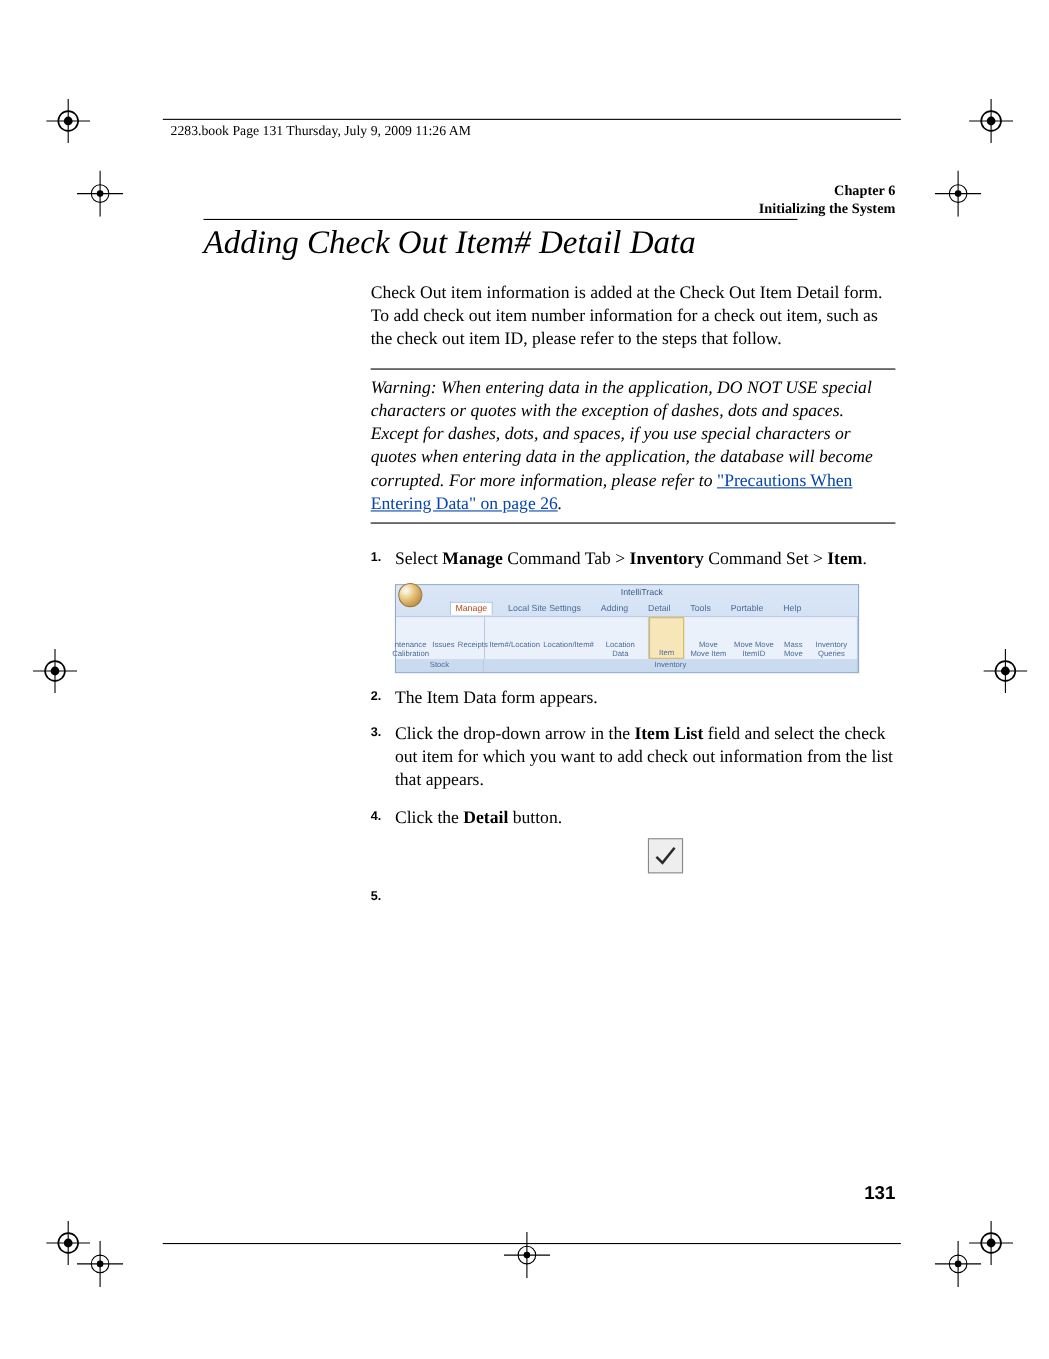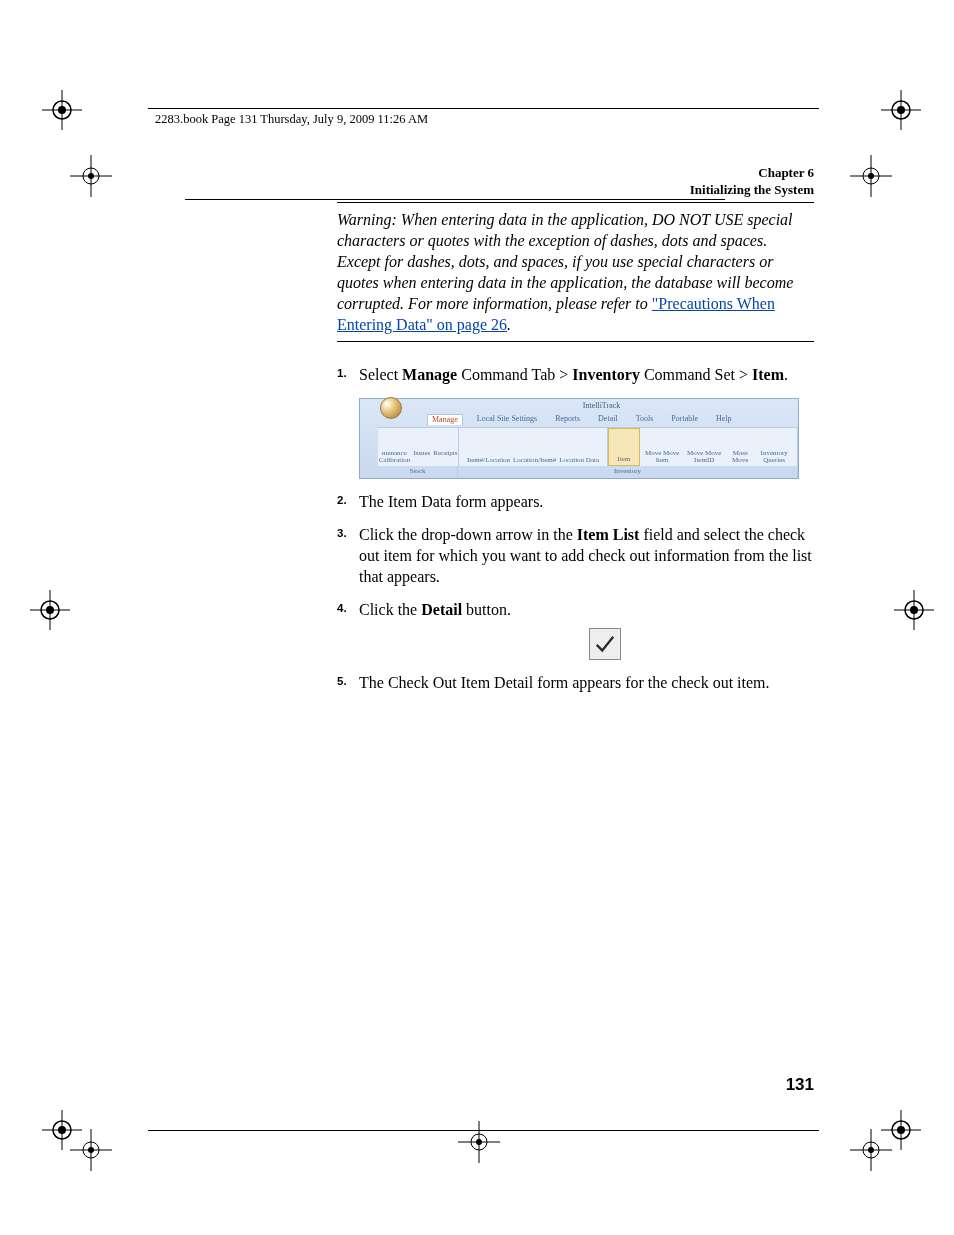--- a/index.html
+++ b/index.html
@@ -106,24 +106,23 @@
     font-size: 11.5px;
   }
   .bold { font-weight: bold; }
   .ribbon-shot {
     margin: 12px 0 12px 0;
   }
   .ribbon-shot .frame {
     width: 420px;
     border: 1px solid #8faacc;
     background: linear-gradient(#dbe7f7, #c9d9ee);
-    font-family: Liberation Serif, serif;
+    font-family: Liberation Sans, sans-serif;
     font-size: 8px;
     color: #3b5a88;
-    padding-left: 18px;
   }
   .ribbon-shot .titlebar {
     height: 14px;
     text-align: center;
     line-height: 14px;
     color: #3b5a88;
     font-size: 8px;
   }
   .ribbon-shot .tabs {
     display: flex;
@@ -325,42 +324,44 @@
 
 <div class="header-line"></div>
 <div class="header-text">2283.book  Page 131  Thursday, July 9, 2009  11:26 AM</div>
 
 <div class="content">
   <div class="chapter-label">
     <span>Chapter 6</span><br>
     <span>Initializing the System</span>
   </div>
   <div class="section-rule"></div>
+  <h1 class="section-title">Adding Check Out Item# Detail Data</h1>
 
   <div class="body-col">
+    <p class="para">Check Out item information is added at the Check Out Item Detail form. To add check out item number information for a check out item, such as the check out item ID, please refer to the steps that follow.</p>
 
     <div class="warning-block">
       <span>Warning:   When entering data in the application, DO NOT USE special characters or quotes with the exception of dashes, dots and spaces. Except for dashes, dots, and spaces, if you use special characters or quotes when entering data in the application, the database will become corrupted. For more information, please refer to </span><a href="#">"Precautions When Entering Data" on page 26</a><span>.</span>
     </div>
 
     <ol class="steps">
       <li>
         <span class="step-num">1.</span>
         <span>Select </span><span class="bold">Manage</span><span> Command Tab &gt; </span><span class="bold">Inventory</span><span> Command Set &gt; </span><span class="bold">Item</span><span>.</span>
 
         <div class="ribbon-shot">
           <div class="frame">
             <div class="top-row">
               <div class="office-btn"></div>
               <div style="flex:1">
                 <div class="titlebar">IntelliTrack</div>
                 <div class="tabs">
                   <span class="active">Manage</span>
                   <span>Local Site Settings</span>
-                  <span>Reports</span>
+                  <span>Adding</span>
                   <span>Detail</span>
                   <span>Tools</span>
                   <span>Portable</span>
                   <span>Help</span>
                 </div>
               </div>
             </div>
             <div class="panel">
               <div class="group" style="width:72px">
                 <div class="labels">
@@ -413,20 +414,19 @@
         <span>Click the </span><span class="bold">Detail</span><span> button.</span>
         <div class="check-icon">
           <svg viewBox="0 0 24 24">
               <path d="M3 13 L9 19 L21 4" fill="none" stroke="#2a2a2a" stroke-width="2.5"></path>
             </svg>
         </div>
       </li>
 
       <li>
         <span class="step-num">5.</span>
-        <span>The Check Out Item Detail form appears for the check out item.</span>
       </li>
     </ol>
   </div>
 </div>
 
 <div class="page-num">131</div>
 <div class="footer-line"></div>
 
 </body></html>

